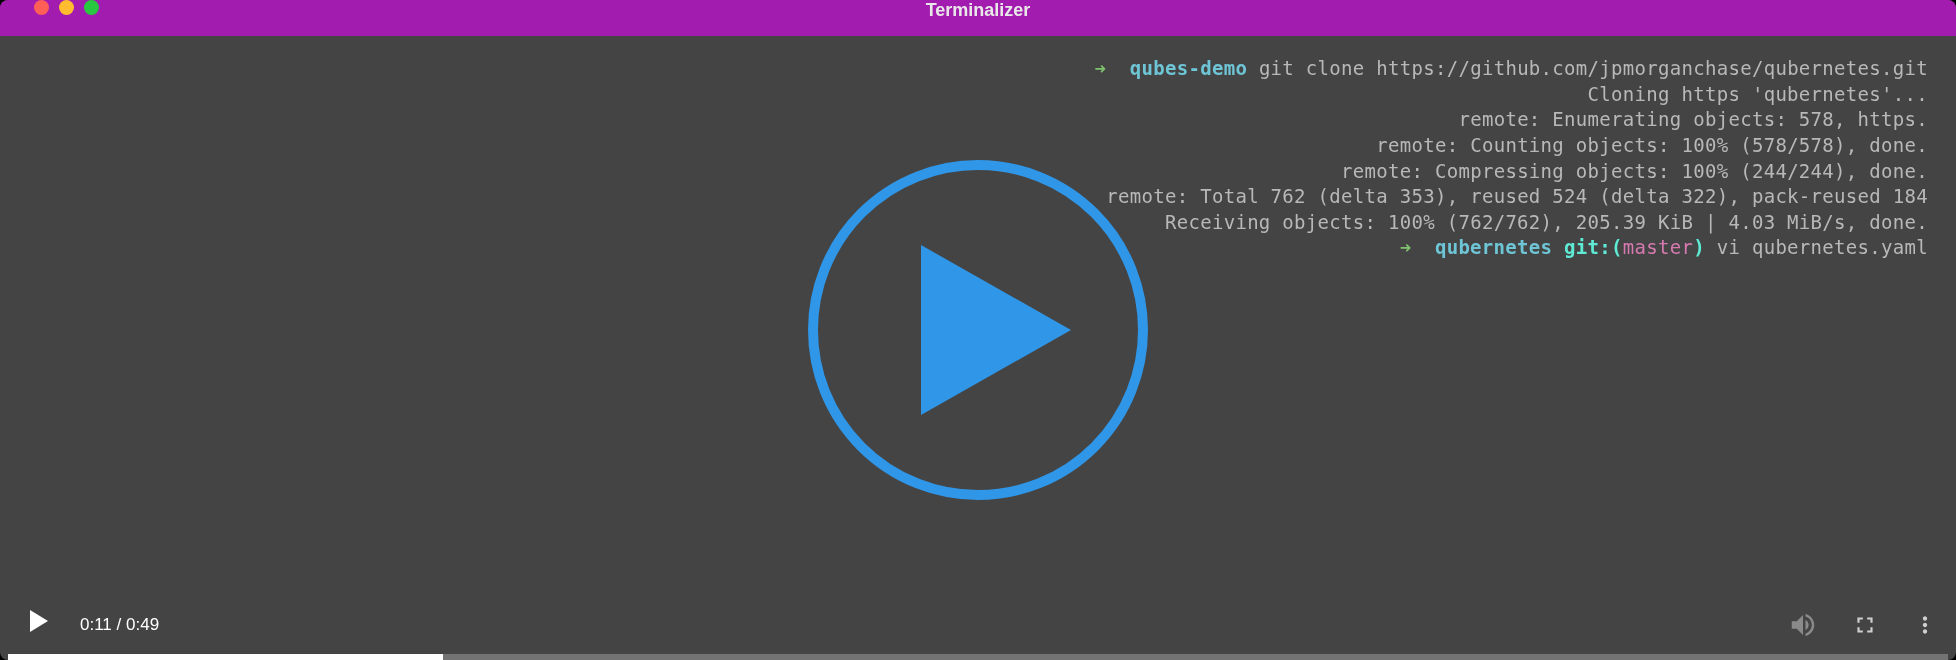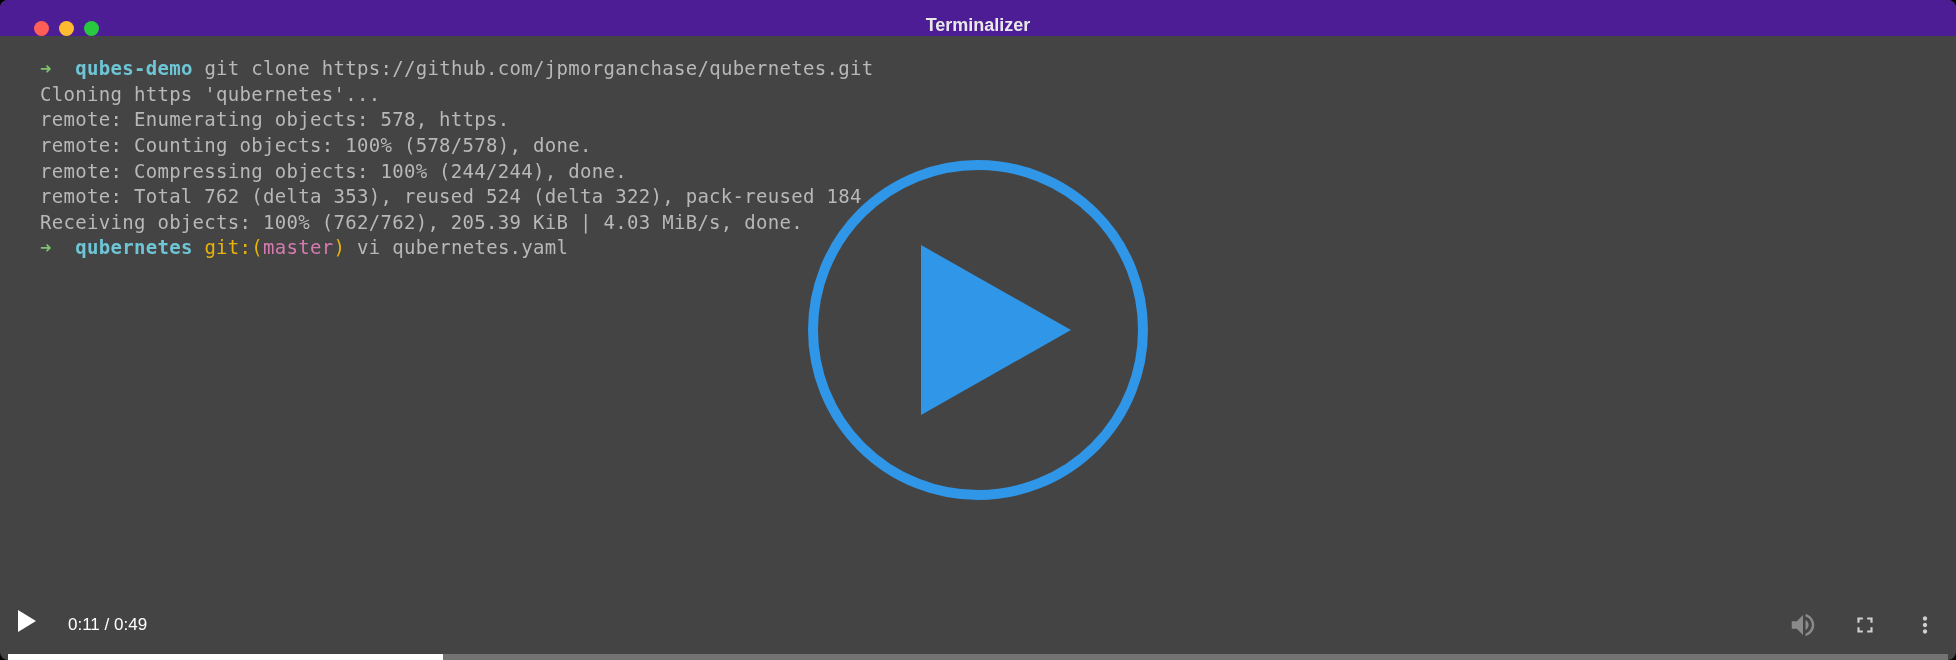--- a/index.html
+++ b/index.html
@@ -18,23 +18,23 @@
     .terminal-window {
       width: 100%;
       height: 100%;
       background: #444444;
       border-radius: 8px;
       position: relative;
       overflow: hidden;
     }
     .title-bar {
       height: 36px;
-      background: #4c1d95;
-      display: flex;
-      align-items: flex-end;
+      background: #a21caf;
+      display: flex;
+      align-items: flex-start;
       position: relative;
       padding-left: 34px;
     }
     .traffic-lights {
       display: flex;
       gap: 10px;
       align-items: center;
     }
     .traffic-light {
       width: 15px;
@@ -47,32 +47,33 @@
     .window-title {
       position: absolute;
       left: 50%;
       transform: translateX(-50%);
       color: #e8e8e8;
       font-size: 18px;
       font-weight: 600;
       font-family: -apple-system, BlinkMacSystemFont, 'Segoe UI', sans-serif;
     }
     .terminal-body {
-      padding: 20px 40px;
+      padding: 20px 28px;
       color: #b8b8b8;
       font-size: 19px;
       line-height: 1.35;
       letter-spacing: 0.3px;
+      text-align: right;
     }
     .line {
       white-space: pre;
     }
     .arrow { color: #7ec16e; font-weight: bold; }
     .cyan { color: #6ec5d6; font-weight: bold; }
-    .blue { color: #eab308; font-weight: normal; }
+    .blue { color: #5eead4; font-weight: bold; }
     .pink { color: #d67ab0; }
     .gray { color: #b8b8b8; }
     .play-overlay {
       position: absolute;
       top: 50%;
       left: 50%;
       transform: translate(-50%, -50%);
       width: 340px;
       height: 340px;
       cursor: pointer;
@@ -90,21 +91,21 @@
       width: 0;
       height: 0;
       border-top: 85px solid transparent;
       border-bottom: 85px solid transparent;
       border-left: 150px solid #2f96e8;
       margin-left: 35px;
     }
     .video-controls {
       position: absolute;
       bottom: 0;
-      left: 0;
+      left: 12px;
       right: 0;
       height: 70px;
       display: flex;
       align-items: center;
       padding: 0 18px;
     }
     .play-btn {
       width: 30px;
       height: 30px;
       cursor: pointer;

